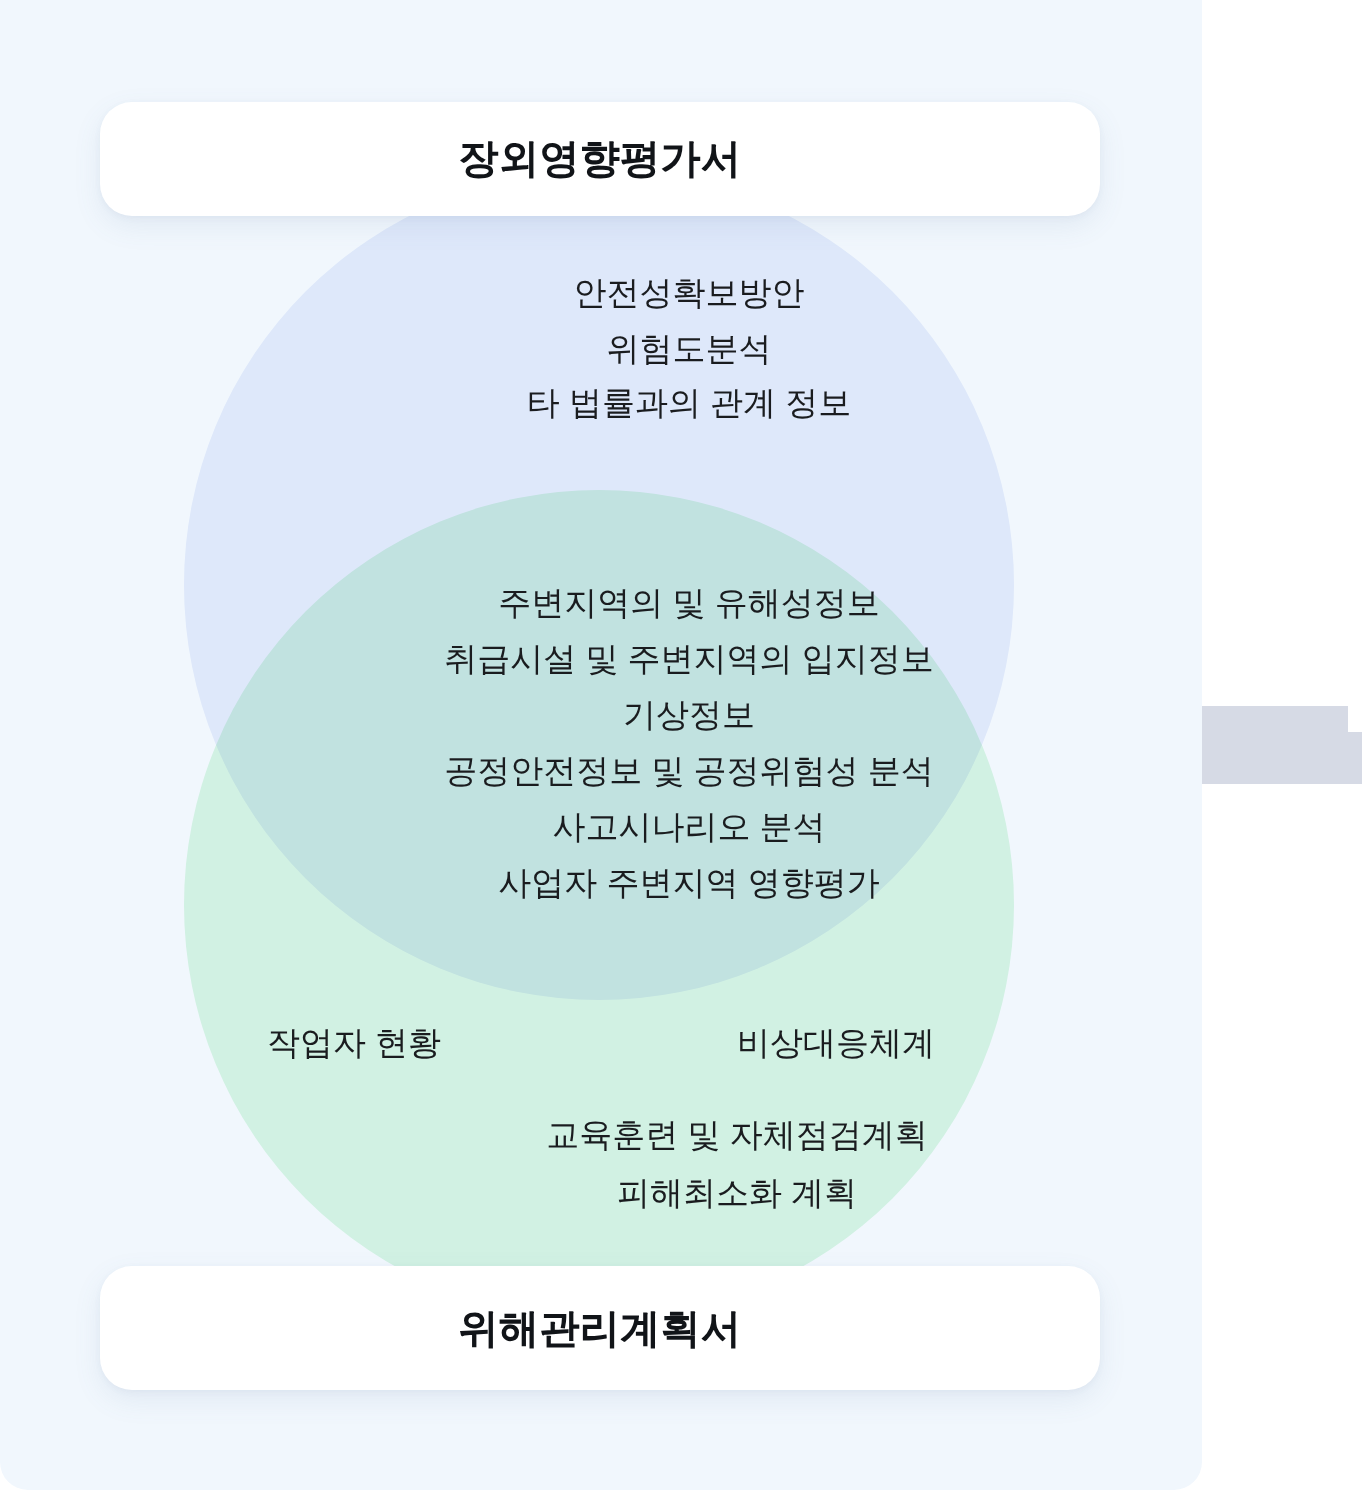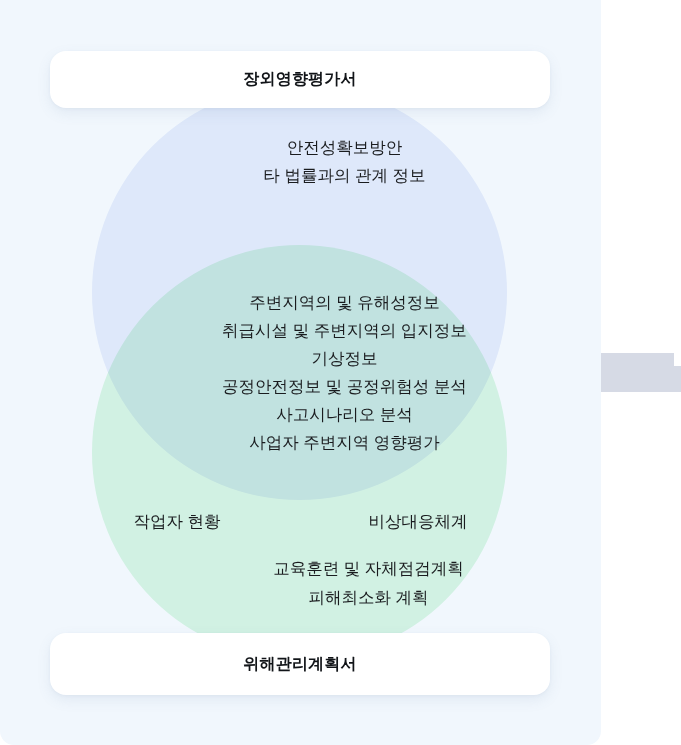--- a/index.html
+++ b/index.html
@@ -52,21 +52,21 @@
     border-radius: 16px;
     box-shadow: 0 5px 14px rgba(90, 115, 160, 0.10), 0 1px 3px rgba(90, 115, 160, 0.06);
     display: flex;
     align-items: center;
     justify-content: center;
     z-index: 3;
   }
   .label-box.top { top: 51px; height: 57px; }
   .label-box.bottom { top: 633px; height: 62px; }
   .label-box span {
-    font-size: 16px;
+    font-size: 20px;
     font-weight: 600;
     color: #111418;
     letter-spacing: 0.2px;
   }
   .textblock {
     position: absolute;
     left: 0;
     width: 601px;
     text-align: center;
     color: #1a1c1f;
@@ -108,20 +108,21 @@
 
     <div class="circle circle-top"></div>
     <div class="circle circle-bottom"></div>
 
     <div class="label-box top">
       <span>장외영향평가서</span>
     </div>
 
     <div class="textblock tb-topcircle">
       <div class="line">안전성확보방안</div>
+      <div class="line">위험도분석</div>
       <div class="line">타 법률과의 관계 정보</div>
     </div>
 
     <div class="textblock tb-overlap">
       <div class="line">주변지역의 및 유해성정보</div>
       <div class="line">취급시설 및 주변지역의 입지정보</div>
       <div class="line">기상정보</div>
       <div class="line">공정안전정보 및 공정위험성 분석</div>
       <div class="line">사고시나리오 분석</div>
       <div class="line">사업자 주변지역 영향평가</div>

